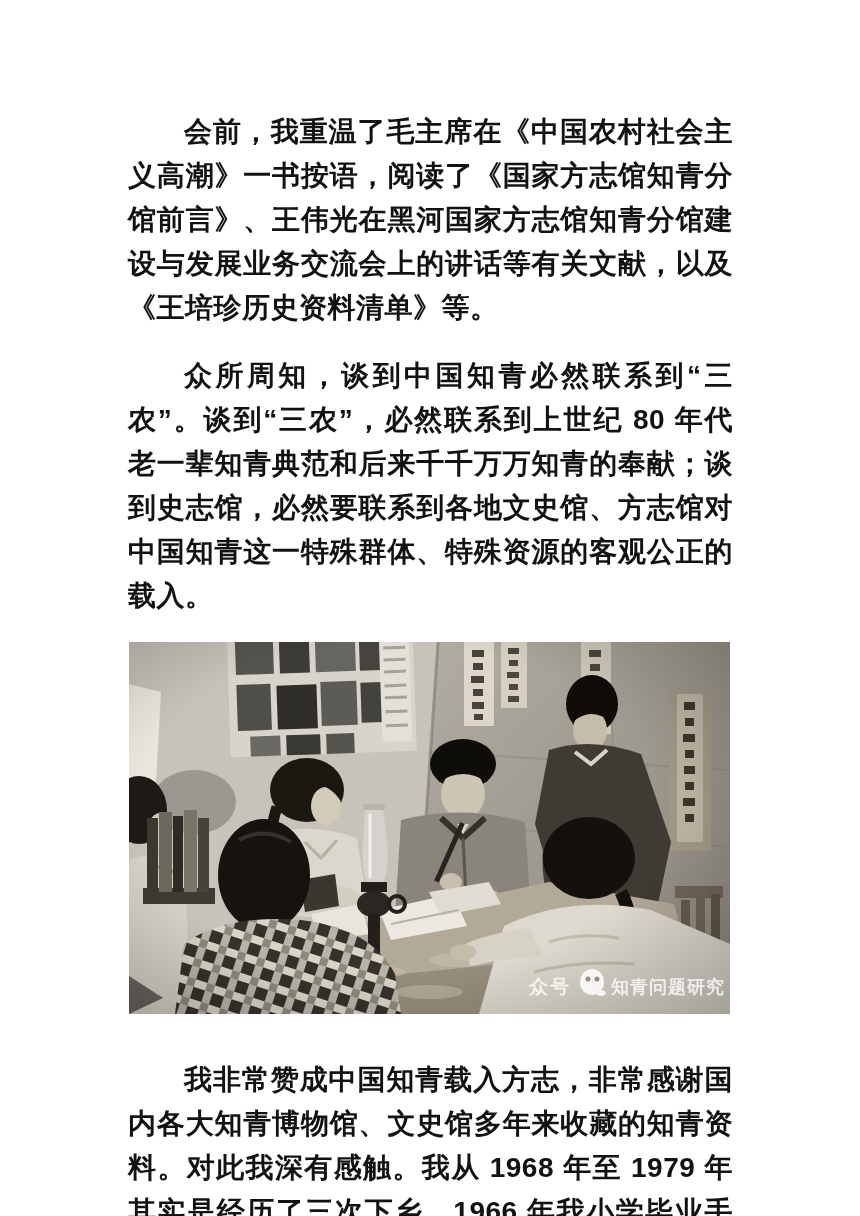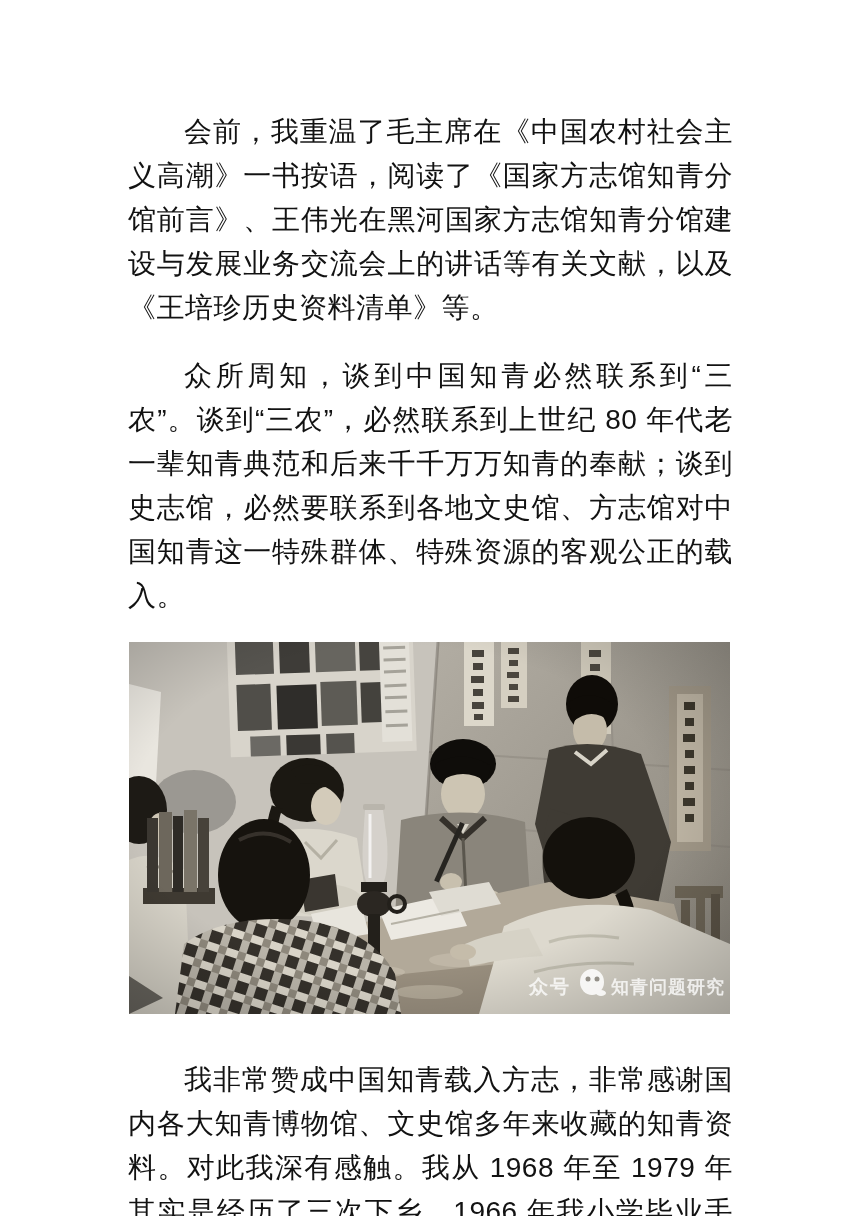--- a/index.html
+++ b/index.html
@@ -10,21 +10,21 @@
     background: #ffffff;
     box-sizing: border-box;
     padding: 110px 127px 0 128px;
     overflow: hidden;
     font-family: "Liberation Sans", "DejaVu Sans", sans-serif;
   }
   p.para {
     margin: 0 0 24px 0;
     font-size: 28px;
     line-height: 44px;
-    font-weight: 400;
+    font-weight: 700;
     color: #121212;
     text-align: justify;
     text-justify: inter-character;
     text-indent: 2em;
     letter-spacing: 0.5px;
   }
   figure.photo {
     margin: 5px 0 44px 1px;
     padding: 0;
     width: 647px;

